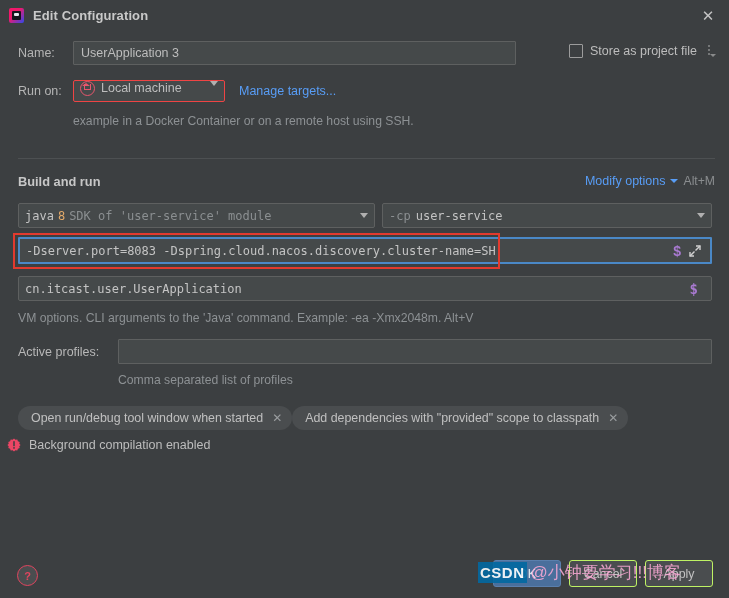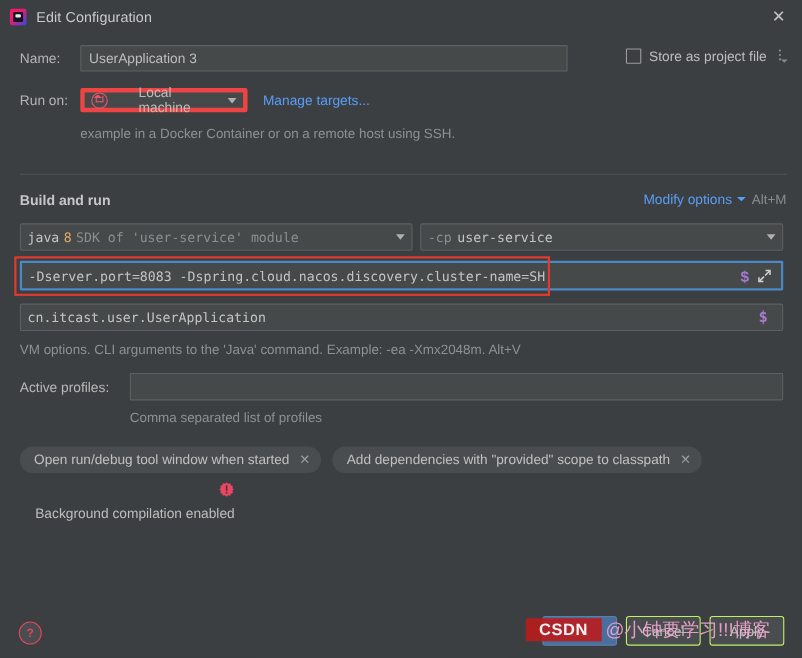--- a/index.html
+++ b/index.html
@@ -55,20 +55,21 @@
     width: 5px; height: 3px;
     background: #e8e8f0;
     z-index: 2;
     border-radius: 1px;
   }
   .title-text {
     margin-left: 9px;
     font-size: 13px;
     color: #c9c9c9;
     letter-spacing: .1px;
+    font-weight: bold;
   }
   .close-btn {
     margin-left: auto;
     width: 26px;
     height: 24px;
     display: flex;
     align-items: center;
     justify-content: center;
     color: #c3c3c3;
     font-size: 15px;
@@ -165,31 +166,29 @@
     top: 80px;
     display: flex;
     align-items: center;
   }
   .runon-label {
     width: 55px;
     flex: 0 0 auto;
   }
   .combo {
     background: #45494a;
-    border: 4px solid #ef4444;
+    border: 1px solid #ef4444;
     height: 22px;
     box-sizing: border-box;
     display: flex;
-    align-items: center;
     padding: 0 6px;
     border-radius: 2px;
     color: #bdbdbd;
     font-size: 12.5px;
     cursor: pointer;
-    gap: 22px;
   }
   .runon-combo { width: 152px; }
   .home-icon {
     width: 13px; height: 13px;
     border: 1.6px solid #e8566d;
     border-radius: 50%;
     position: relative;
     margin-right: 6px;
     flex: 0 0 auto;
   }
@@ -396,21 +395,20 @@
     left: 118px;
     top: 372px;
   }
 
   
   .chips {
     position: absolute;
     left: 18px;
     top: 406px;
     display: flex;
-    gap: 10px;
     align-items: center;
   }
   .chip {
     background: #4a4d4f;
     border-radius: 12px;
     height: 24px;
     display: flex;
     align-items: center;
     padding: 0 10px 0 13px;
     color: #c0c0c0;
@@ -420,26 +418,25 @@
   .chip-x {
     margin-left: 9px;
     color: #9a9d9f;
     font-size: 12px;
     cursor: pointer;
   }
 
   
   .warn-row {
     position: absolute;
-    left: 32px;
+    left: 7px;
     top: 438px;
     display: flex;
-    align-items: flex-end;
+    align-items: center;
     gap: 8px;
-    flex-direction: column;
   }
   .warn-icon {
     width: 14px; height: 14px;
     position: relative;
     flex: 0 0 auto;
   }
   .warn-icon svg { display:block; }
   .warn-text {
     color: #bdbdbd;
     font-size: 12.5px;
@@ -493,25 +490,25 @@
   .watermark {
     position: absolute;
     left: 478px;
     bottom: 14px;
     display: flex;
     align-items: center;
     z-index: 20;
     pointer-events: none;
   }
   .wm-badge {
-    background: #b91c1c;
+    background: #0369a1;
     color: #ffffff;
     font-weight: bold;
     font-size: 15px;
-    padding: 2px 12px;
+    padding: 2px 2px;
     letter-spacing: .5px;
     opacity: .9;
   }
   .wm-text {
     color: #f9a8d4;
     font-size: 17px;
     margin-left: 4px;
     opacity: .88;
     white-space: nowrap;
   }

